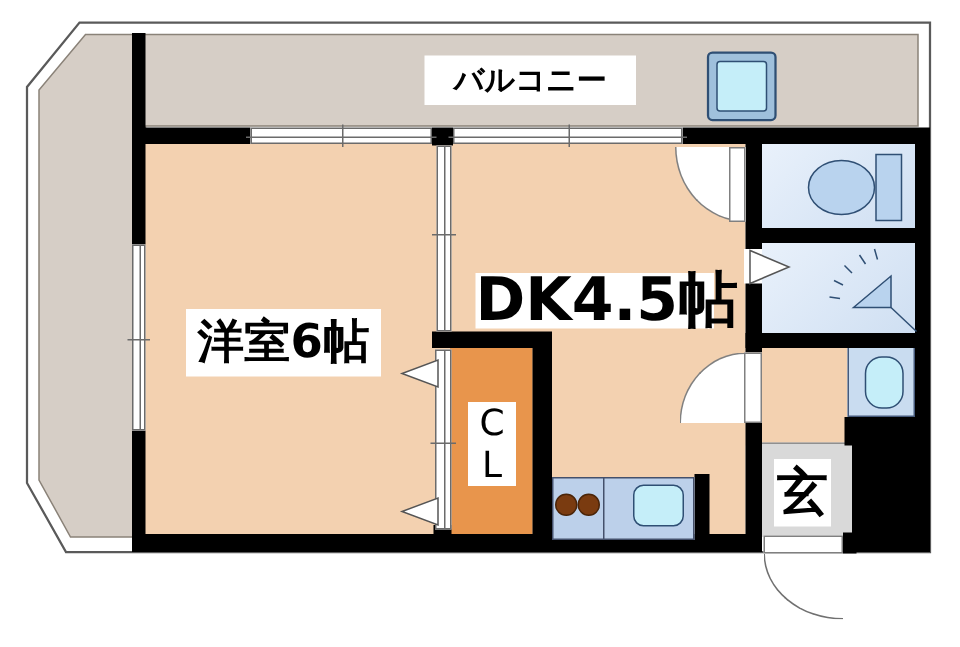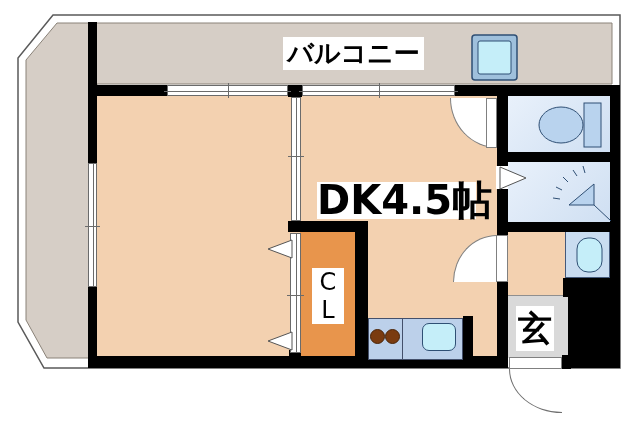--- a/index.html
+++ b/index.html
@@ -119,21 +119,22 @@
     </g>
 
     <rect x="577" y="238" width="25" height="34" rx="11" fill="#c5eef9" stroke="#2f4f74" stroke-width="1"></rect>
 
     <polygon points="500,167 500,189 526,178" fill="#ffffff" stroke="#555" stroke-width="1"></polygon>
 
     <polygon points="292,240 292,258 268,249" fill="#ffffff" stroke="#555" stroke-width="1"></polygon>
     <polygon points="292,332 292,350 268,341" fill="#ffffff" stroke="#555" stroke-width="1"></polygon>
   </svg>
 
-  <div class="label" style="left:283px;top:37px;width:141px;height:33px;font-size:26px;line-height:33px;">バルコニー</div>
+  <div class="label" style="left:283px;top:37px;width:141px;height:33px;font-size:20px;line-height:33px;">バルコニー</div>
+  <div class="label" style="left:124px;top:206px;width:130px;height:45px;font-size:31px;line-height:45px;">洋室6帖</div>
   <div class="label" style="left:317px;top:182px;width:159px;height:37px;font-size:40px;line-height:37px;">DK4.5帖</div>
   <div class="label" style="left:312px;top:268px;width:32px;height:56px;font-size:24px;line-height:28px;font-weight:normal;">
     <div>C</div>
     <div>L</div>
   </div>
   <div class="label" style="left:516px;top:306px;width:38px;height:45px;font-size:34px;line-height:45px;">玄</div>
 
 </div>
 
 </body></html>

